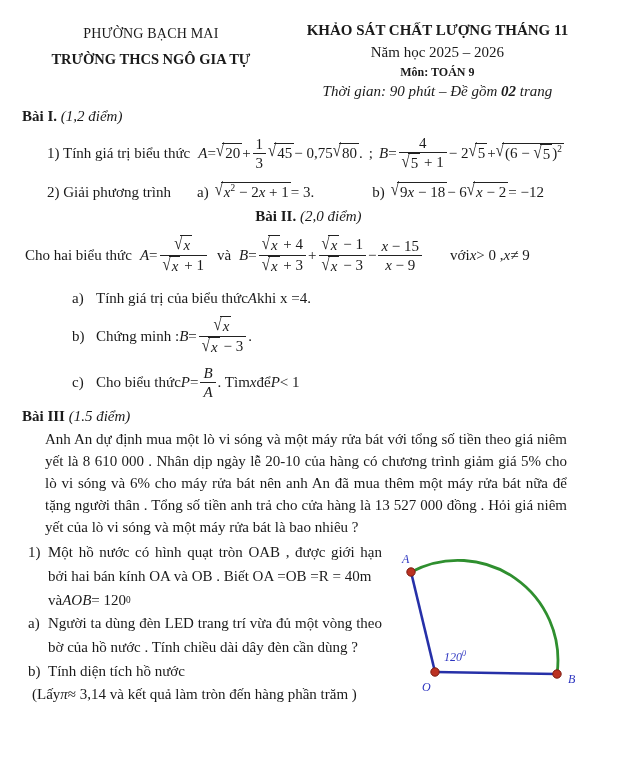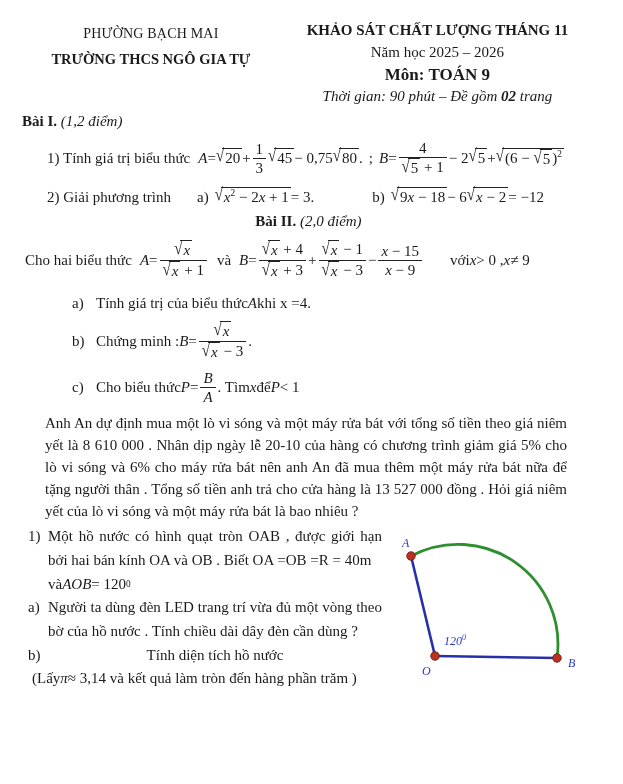--- a/index.html
+++ b/index.html
@@ -8,21 +8,21 @@
   .page{box-sizing:border-box;width:623px;height:784px;padding:22px 28px 0 22px;position:relative;}
 
   
   .header{display:flex;}
   .h-left{width:45%;text-align:center;}
   .h-right{width:55%;text-align:center;}
   .h-left .l1{font-size:14px;letter-spacing:.2px;margin-top:4px;}
   .h-left .l2{font-size:14.5px;font-weight:bold;margin-top:9px;}
   .h-right .t1{font-size:15px;font-weight:bold;}
   .h-right .t2{font-size:15px;margin-top:5px;}
-  .h-right .t3{font-size:17px;font-weight:bold;margin-top:4px;}
+  .h-right .t3{font-size:12px;font-weight:bold;margin-top:4px;}
   .h-right .t4{font-size:15px;font-style:italic;margin-top:3px;}
   .h-right .t4 b{font-style:italic;}
 
   
   .sh{margin-top:8px;}
   .bh{font-weight:bold;}
   .pts{font-style:italic;}
 
   
   .mline{display:flex;align-items:center;white-space:nowrap;}
@@ -270,20 +270,24 @@
           <span class="fden"><i>A</i></span>
         </span>
         <span>. Tìm </span>
         <i>x</i>
         <span> để </span>
         <i>P</i>
         <span> &lt; 1</span>
       </span>
   </div>
 
+  <div class="sh" style="margin-top:4px;">
+    <span class="bh">Bài III</span>
+    <span class="pts">(1.5 điểm)</span>
+  </div>
   <div class="b3-para">Anh An dự định mua một lò vi sóng và một máy rửa bát với tổng số tiền theo giá niêm yết là 8 610 000 . Nhân dịp ngày lễ 20-10 của hàng có chương trình giảm giá 5% cho lò vi sóng và 6% cho máy rửa bát nên anh An đã mua thêm một máy rửa bát nữa để tặng người thân . Tổng số tiền anh trả cho cửa hàng là 13 527 000 đồng . Hỏi giá niêm yết của lò vi sóng và một máy rửa bát là bao nhiêu ?</div>
 
 
   <div class="bottom">
     <div class="b4-col">
       <div class="li">
         <span class="mark">1)</span>
         <span class="itxt">Một hồ nước có hình quạt tròn OAB , được giới hạn bởi hai bán kính OA và OB . Biết OA =OB =R = 40m</span>
       </div>
       <div class="b4-line2 math">
@@ -291,21 +295,21 @@
           <i>AOB</i>
           <span> = 120</span>
           <sup>0</sup>
         </div>
       <div class="li">
         <span class="mark">a)</span>
         <span class="itxt">Người ta dùng đèn LED trang trí vừa đủ một vòng theo bờ của hồ nước . Tính chiều dài dây đèn cần dùng ?</span>
       </div>
       <div class="li">
         <span class="mark">b)</span>
-        <span class="itxt" style="text-align:center;">Tính diện tích hồ nước</span>
+        <span class="itxt" style="text-align:left;">Tính diện tích hồ nước</span>
       </div>
       <div class="b4-note math">
           <span>(Lấy  </span>
           <i>π</i>
           <span> ≈ 3,14  và kết quả làm tròn đến hàng phần trăm )</span>
         </div>
     </div>
 
     <div class="fig">
       <svg width="218" height="172" viewBox="0 0 218 172">

